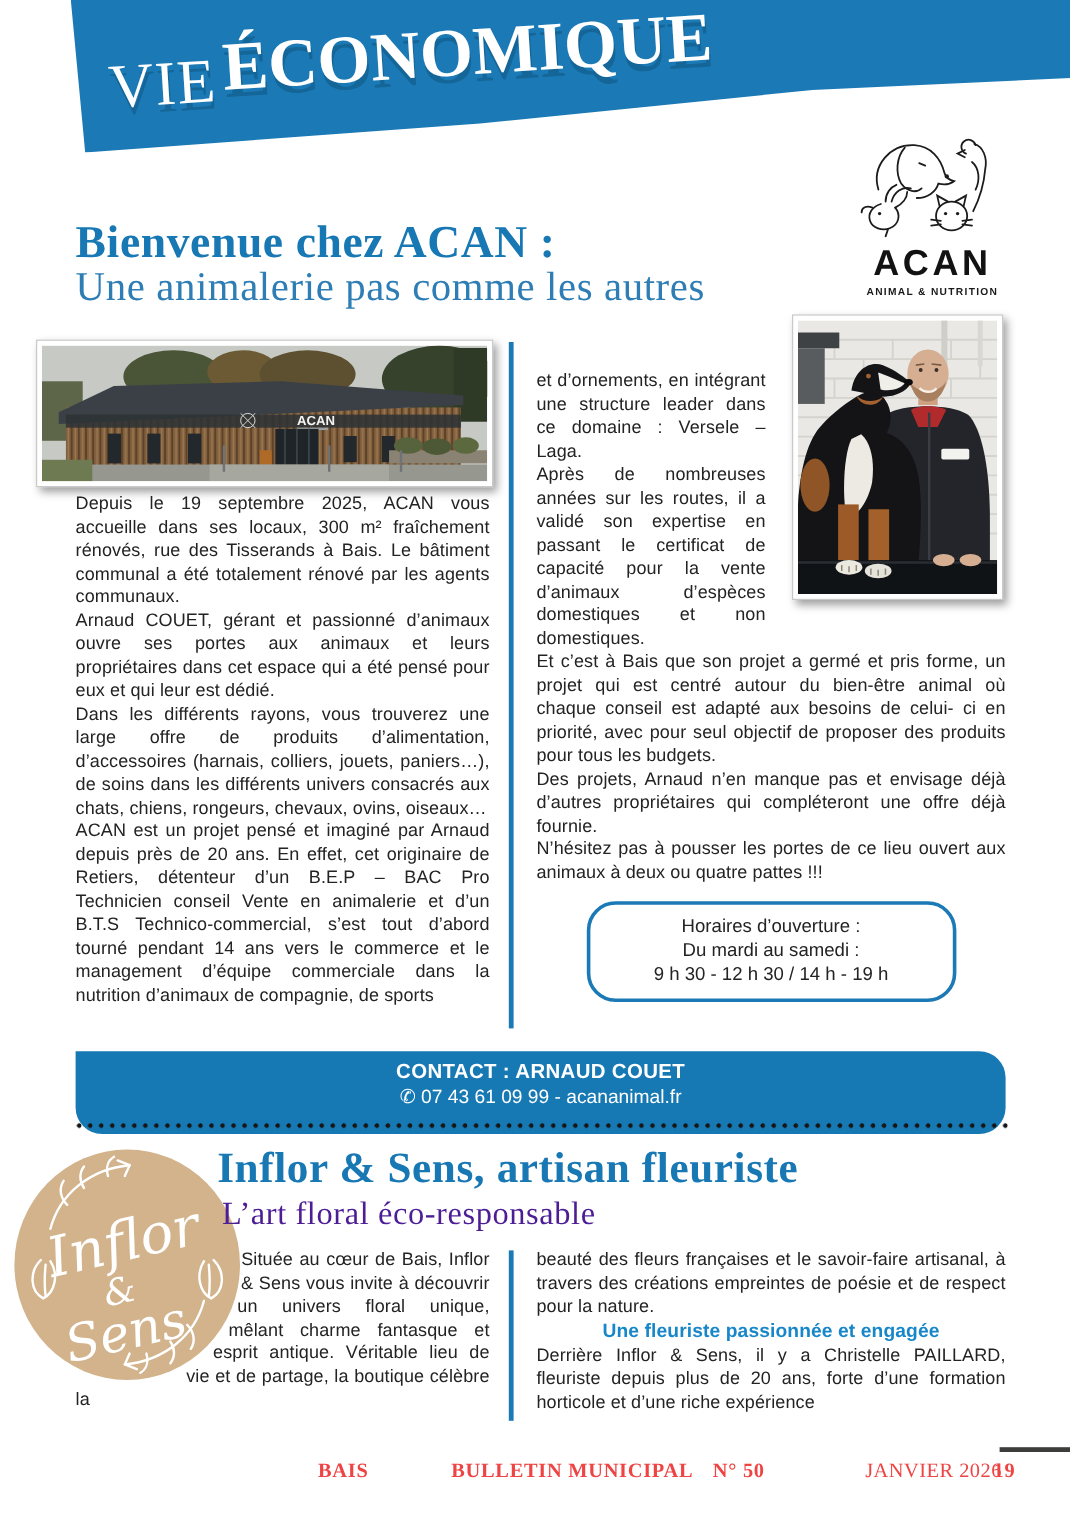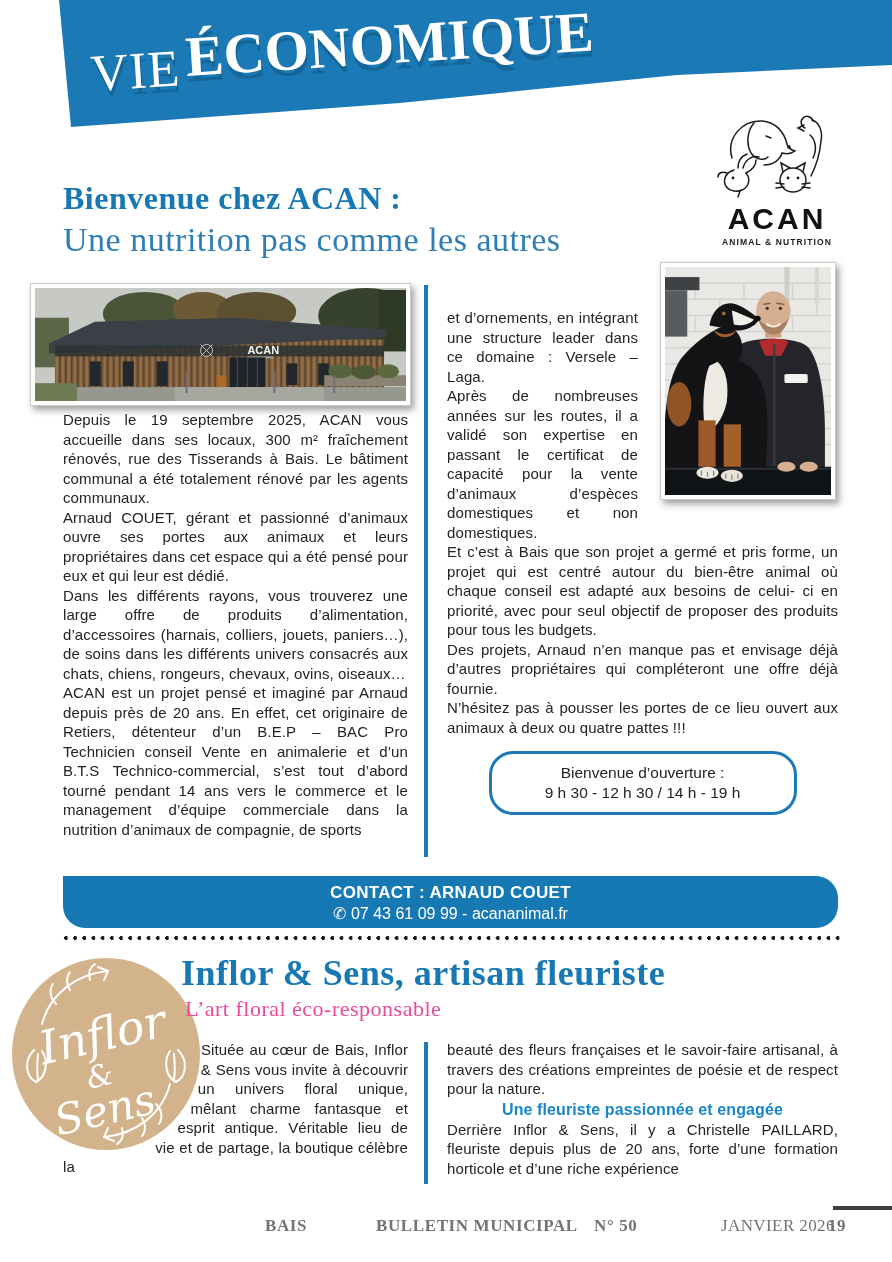--- a/index.html
+++ b/index.html
@@ -21,21 +21,21 @@
     font-family:"Liberation Serif", serif; color:#ffffff;
     text-shadow:1px 6px 0 rgba(16,88,133,0.6);
   }
   .banner-title .vie { font-size:52px; font-weight:400; position:relative; top:9px; letter-spacing:1px; }
   .banner-title .eco { font-size:57px; font-weight:700; letter-spacing:0px; margin-left:6px; }
   
   .acan-logo { position:absolute; left:714px; top:112px; width:126px; text-align:center; }
   .acan-logo .word { font-family:"Liberation Sans", sans-serif; font-weight:700; font-size:30px; letter-spacing:3px; color:#121212; line-height:1; margin-top:2px;}
   .acan-logo .tagline { font-size:8.5px; letter-spacing:1.1px; color:#1a1a1a; margin-top:3px; font-weight:700;}
   
-  .a1-title { position:absolute; left:63px; top:180px; font-family:"Liberation Serif", serif; font-weight:700; font-size:32px; color:#1878b4; letter-spacing:0.5px;}
+  .a1-title { position:absolute; left:63px; top:180px; font-family:"Liberation Serif", serif; font-weight:700; font-size:38px; color:#1878b4; letter-spacing:0.5px;}
   .a1-subtitle { position:absolute; left:63px; top:221px; font-family:"Liberation Serif", serif; font-weight:400; font-size:34px; color:#2e7eb5; letter-spacing:0.5px;}
   
   .photo-frame { background:#fff; border:1px solid #c9c9c9; box-shadow:3px 4px 7px rgba(0,0,0,0.38); padding:4px; }
   .building-photo { position:absolute; left:30px; top:283px; width:381px; height:123px; }
   .building-photo svg { display:block; width:100%; height:100%; }
   .dogman-photo { position:absolute; left:660px; top:262px; width:176px; height:238px; z-index:3;}
   .dogman-photo svg { display:block; width:100%; height:100%; }
   
   .col-divider { position:absolute; left:424px; width:4px; background:#1b7ab5; }
   .divider-1 { top:285px; height:572px; }
@@ -45,44 +45,44 @@
   .body-text p { font-size:15px; line-height:19.5px; text-align:justify; color:#232323; letter-spacing:0.1px; }
   .photo-spacer { float:right; width:200px; height:224px; }
   
   .hours-box {
     margin:14px auto 0 auto; width:308px; border:3px solid #1b7ab5; border-radius:24px;
     padding:9px 6px; text-align:center;
   }
   .hours-box div { font-size:15.5px; line-height:20px; color:#232323; }
   
   .contact-bar {
-    position:absolute; left:63px; top:876px; width:775px; height:52px;
+    position:absolute; left:63px; top:876px; width:775px; height:69px;
     background:#1779b4; border-radius:0 22px 22px 22px; color:#fff; text-align:center;
     padding-top:7px;
   }
   .contact-bar .l1 { font-weight:700; font-size:17px; letter-spacing:0.3px; }
   .contact-bar .l2 { font-size:16px; margin-top:1px; }
   
   .dotted-rule {
     position:absolute; left:63px; top:935px; width:777px; height:6px;
     background-image:radial-gradient(circle at 3px 3px, #161616 1.8px, transparent 2.1px);
     background-size:9.2px 6px; background-repeat:repeat-x;
   }
   
   .a2-title { position:absolute; left:181px; top:952px; font-family:"Liberation Serif", serif; font-weight:700; font-size:36px; color:#1878b4; letter-spacing:0.5px; z-index:2;}
-  .a2-subtitle { position:absolute; left:185px; top:996px; font-family:"Liberation Serif", serif; font-weight:400; font-size:22px; color:#ec4899; letter-spacing:0.5px; z-index:2;}
+  .a2-subtitle { position:absolute; left:185px; top:996px; font-family:"Liberation Serif", serif; font-weight:400; font-size:27px; color:#4c1d95; letter-spacing:0.5px; z-index:2;}
   .inflor-logo { position:absolute; left:12px; top:958px; width:188px; height:192px; z-index:1;}
   .inflor-circle { position:absolute; inset:0; border-radius:50%; background:#d2b38c; }
   .inflor-logo svg { position:absolute; inset:0; width:100%; height:100%; }
   .a2-left { position:absolute; left:63px; top:1040px; width:345px; z-index:2;}
   .circle-spacer { float:left; width:145px; height:112px; shape-outside:circle(99px at 39px 14px); }
   .a2-right { position:absolute; left:447px; top:1040px; width:391px; }
   .a2-right .subhead { font-size:16px; font-weight:700; color:#1787c9; line-height:21px; text-align:center; }
   
-  .footer { position:absolute; left:0; top:1200px; width:892px; height:50px; font-family:"Liberation Serif", serif; color:#737373; }
+  .footer { position:absolute; left:0; top:1200px; width:892px; height:50px; font-family:"Liberation Serif", serif; color:#ef4444; }
   .footer .item { position:absolute; top:16px; font-size:17px; font-weight:700; letter-spacing:0.6px; }
   .footer .city { left:265px; }
   .footer .pub { left:376px; }
   .footer .issue { left:594px; }
   .footer .date { left:721px; font-weight:400; letter-spacing:0.4px; }
   .footer .page-num { left:828px; }
   .footer .page-rule { position:absolute; left:833px; top:6px; width:59px; height:4px; background:#3d3d3b; }
 </style>
 </head>
 <body>
@@ -124,21 +124,21 @@
         <circle cx="72" cy="66" r="1.4" fill="#1c1c1c" stroke="none"></circle>
         <circle cx="82" cy="66" r="1.4" fill="#1c1c1c" stroke="none"></circle>
         <path d="M60,71 l8,1 M60,76 l8,-1 M94,71 l-8,1 M94,76 l-8,-1"></path>
       </g>
     </svg>
     <div class="word">ACAN</div>
     <div class="tagline">ANIMAL &amp; NUTRITION</div>
   </div>
 
   <div class="a1-title">Bienvenue chez ACAN :</div>
-  <div class="a1-subtitle">Une nutrition pas comme les autres</div>
+  <div class="a1-subtitle">Une animalerie pas comme les autres</div>
 
   <div class="building-photo photo-frame">
     <svg viewBox="0 0 372 114" preserveAspectRatio="none">
       <defs>
         <pattern id="wood" width="6" height="10" patternUnits="userSpaceOnUse">
           <rect width="6" height="10" fill="#82603e"></rect>
           <rect x="0" width="1.6" height="10" fill="#5c4229"></rect>
           <rect x="3.4" width="1.2" height="10" fill="#9a7851"></rect>
         </pattern>
       </defs>
@@ -238,21 +238,22 @@
   </div>
 
   <div class="a1-right body-text">
     <div class="photo-spacer"></div>
     <p>et d’ornements, en intégrant une structure leader dans ce domaine : Versele – Laga.</p>
     <p>Après de nombreuses années sur les routes, il a validé son expertise en passant le certificat de capacité pour la vente d’animaux d’espèces domestiques et non domestiques.</p>
     <p>Et c’est à Bais que son projet a germé et pris forme, un projet qui est centré autour du bien-être animal où chaque conseil est adapté aux besoins de celui- ci en priorité, avec pour seul objectif de proposer des produits pour tous les budgets.</p>
     <p>Des projets, Arnaud n’en manque pas et envisage déjà d’autres propriétaires qui compléteront une offre déjà fournie.</p>
     <p>N’hésitez pas à pousser les portes de ce lieu ouvert aux animaux à deux ou quatre pattes !!!</p>
     <div class="hours-box">
-      <div>Bienvenue d’ouverture :</div>
+      <div>Horaires d’ouverture :</div>
+      <div>Du mardi au samedi :</div>
       <div>9 h 30 - 12 h 30 / 14 h - 19 h</div>
     </div>
   </div>
 
   <div class="contact-bar">
     <div class="l1">CONTACT : ARNAUD COUET</div>
     <div class="l2">
       <span>✆</span>
       <span>07 43 61 09 99 - acananimal.fr</span>
     </div>

